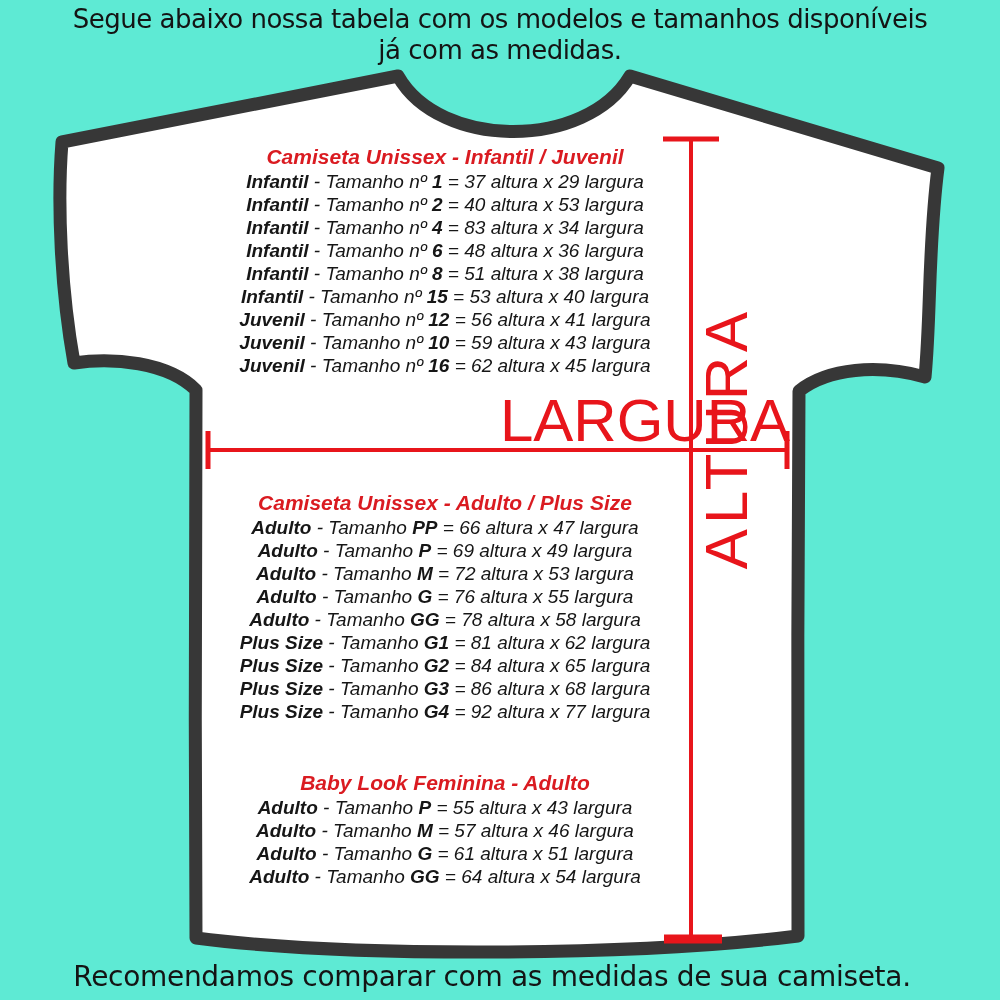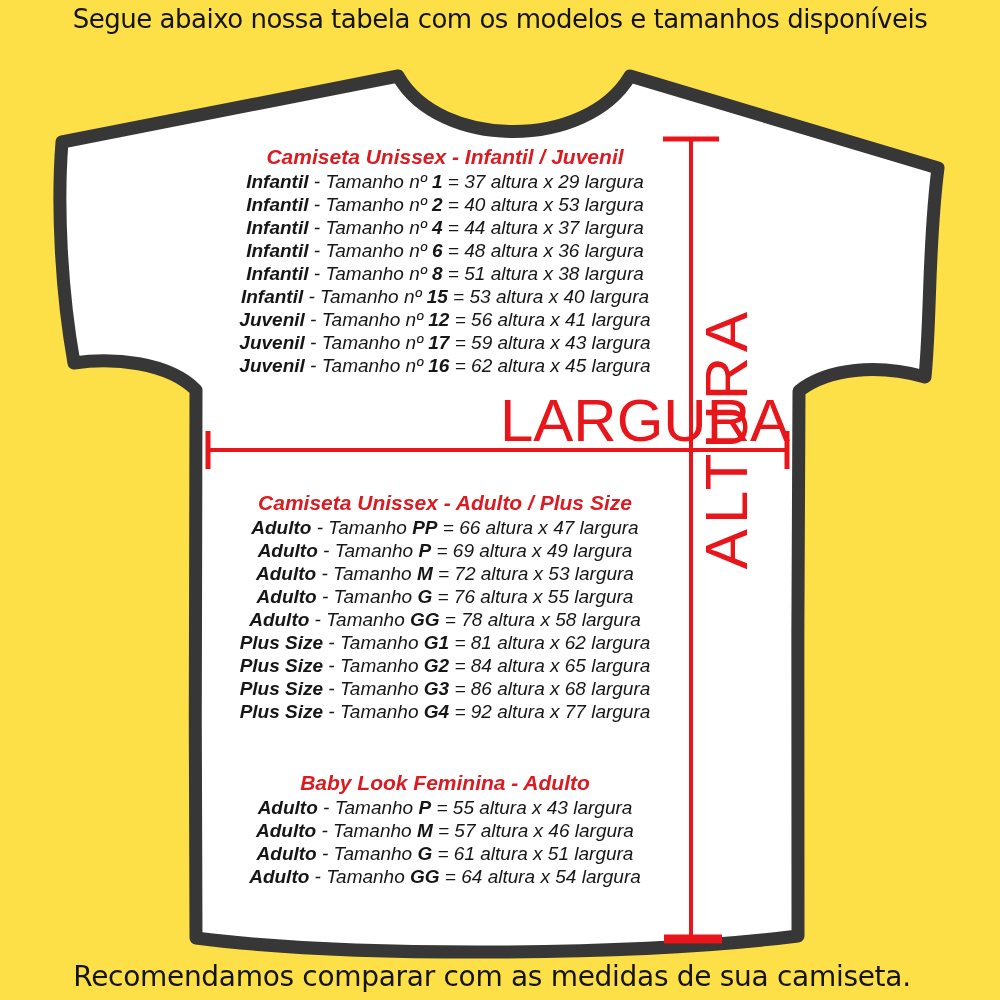--- a/index.html
+++ b/index.html
@@ -1,17 +1,17 @@
 <!DOCTYPE html>
 <html><head>
 <meta charset="utf-8">
 <style>
   html,body{margin:0;padding:0;background:#ffffff;}
   .canvas{
-    position:relative;width:1000px;height:1000px;background:#fde047;
+    position:relative;width:1000px;height:1000px;background:#5eead4;
     overflow:hidden;font-family:"Liberation Sans",sans-serif;color:#141414;
   }
   .top-title{
     position:absolute;left:0;top:4px;width:1000px;text-align:center;
     font-family:"DejaVu Sans",sans-serif;font-size:26px;line-height:31px;
     letter-spacing:-0.5px;color:#141414;
   }
   .footer-note{
     position:absolute;left:0;top:961px;width:984px;text-align:center;
     font-family:"DejaVu Sans",sans-serif;font-size:28px;line-height:32px;
@@ -37,20 +37,21 @@
     color:#e8151b;transform:rotate(-90deg);
   }
 </style>
 </head>
 <body>
 
 <div class="canvas">
 
   <div class="top-title">
     <div>Segue abaixo nossa tabela com os modelos e tamanhos disponíveis</div>
+    <div>já com as medidas.</div>
   </div>
 
   <svg class="shirt" width="1000" height="1000" viewBox="0 0 1000 1000">
     <path d="M 62 142
          L 398 76
          C 440 150 586 150 630 76
          L 938 168
          C 928 245 931 315 925 377
          C 878 364 828 368 799 391
          C 798 560 797 780 798 936
@@ -66,26 +67,26 @@
       <line x1="663" y1="139" x2="719" y2="139" stroke-width="5"></line>
       <line x1="664" y1="939" x2="722" y2="939" stroke-width="9"></line>
     </g>
   </svg>
 
   <div class="section" id="sec1">
     <div class="heading">Camiseta Unissex - Infantil / Juvenil</div>
     <div class="rows">
         <div class="size-row"><b>Infantil</b><span> - Tamanho nº </span><b>1</b><span> = 37 altura x 29 largura</span></div>
         <div class="size-row"><b>Infantil</b><span> - Tamanho nº </span><b>2</b><span> = 40 altura x 53 largura</span></div>
-        <div class="size-row"><b>Infantil</b><span> - Tamanho nº </span><b>4</b><span> = 44 altura x 37 largura</span></div>
+        <div class="size-row"><b>Infantil</b><span> - Tamanho nº </span><b>4</b><span> = 83 altura x 34 largura</span></div>
         <div class="size-row"><b>Infantil</b><span> - Tamanho nº </span><b>6</b><span> = 48 altura x 36 largura</span></div>
         <div class="size-row"><b>Infantil</b><span> - Tamanho nº </span><b>8</b><span> = 51 altura x 38 largura</span></div>
         <div class="size-row"><b>Infantil</b><span> - Tamanho nº </span><b>15</b><span> = 53 altura x 40 largura</span></div>
         <div class="size-row"><b>Juvenil</b><span> - Tamanho nº </span><b>12</b><span> = 56 altura x 41 largura</span></div>
-        <div class="size-row"><b>Juvenil</b><span> - Tamanho nº </span><b>17</b><span> = 59 altura x 43 largura</span></div>
+        <div class="size-row"><b>Juvenil</b><span> - Tamanho nº </span><b>10</b><span> = 59 altura x 43 largura</span></div>
         <div class="size-row"><b>Juvenil</b><span> - Tamanho nº </span><b>16</b><span> = 62 altura x 45 largura</span></div>
       </div>
   </div>
 
   <div class="largura-label">LARGURA</div>
   <div class="altura-label">ALTURA</div>
 
   <div class="section" id="sec2">
     <div class="heading">Camiseta Unissex - Adulto / Plus Size</div>
     <div class="rows">

